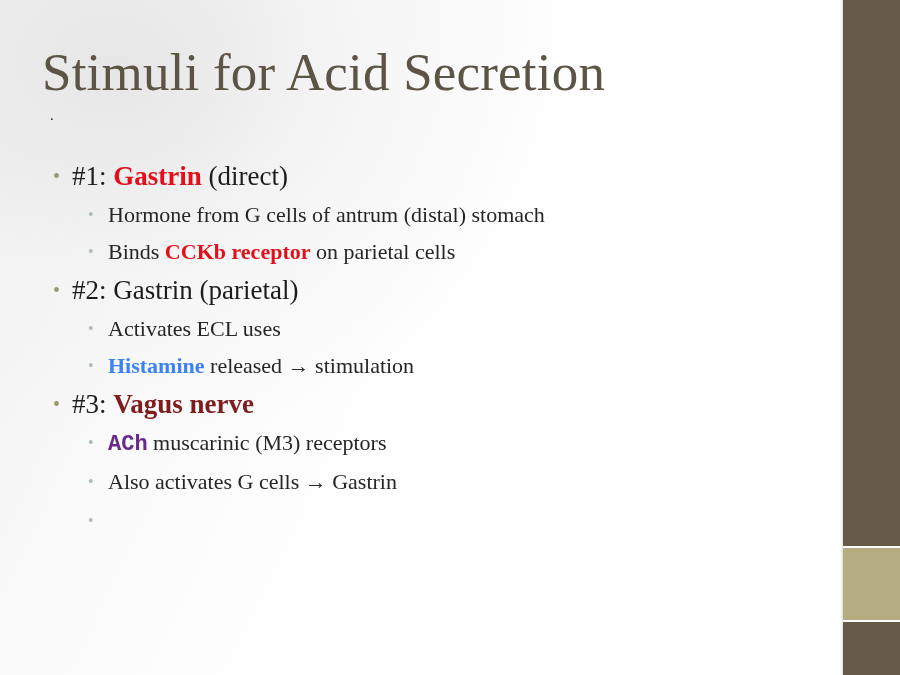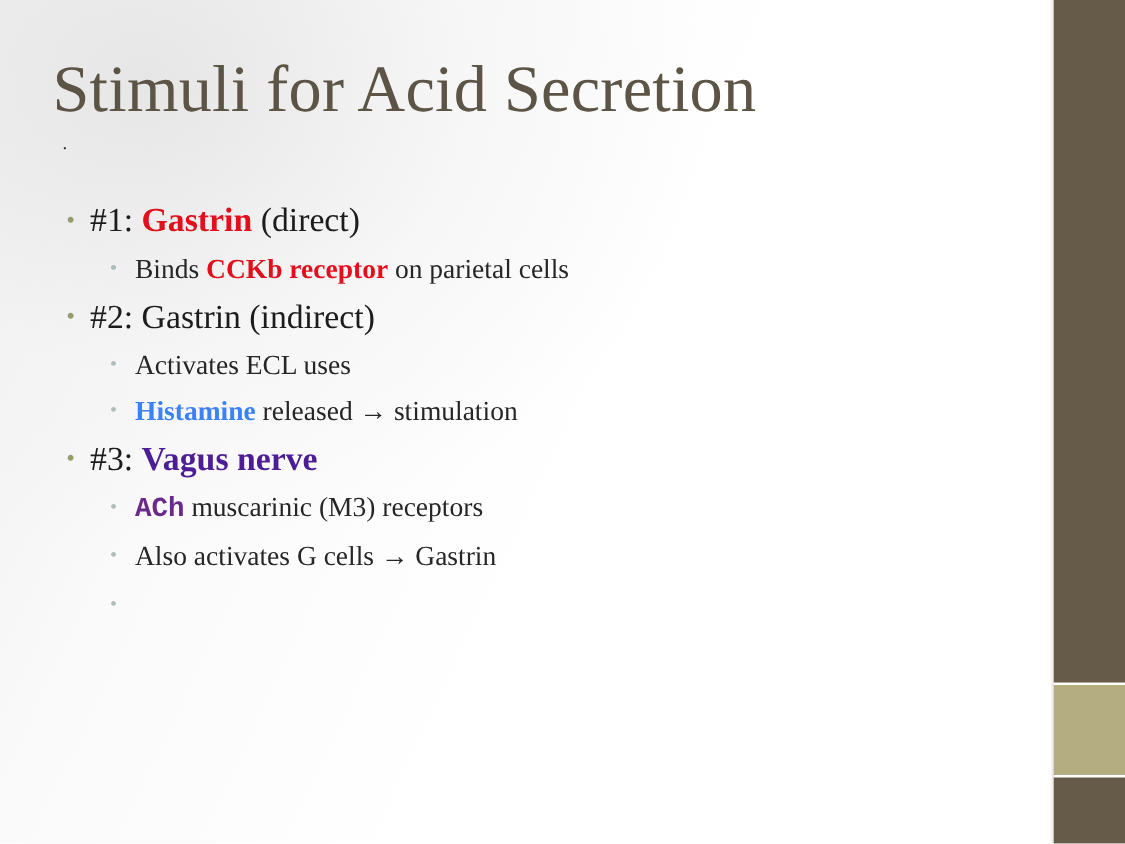--- a/index.html
+++ b/index.html
@@ -105,21 +105,21 @@
     position: absolute;
     left: 44px;
     top: 0;
     font-size: 16px;
     line-height: 37px;
     color: #aebcbc;
   }
 
   .em-red    { color: #e3101b; font-weight: bold; margin-top: 37px; }
   .em-green  { color: #3b82f6; font-weight: bold; }
-  .em-navy   { color: #4c1d95; font-weight: bold; text-align: center; }
+  .em-navy   { color: #7f1d1d; font-weight: bold; text-align: center; }
   .em-purple { color: #6a2a8c; font-weight: bold; font-family: Liberation Mono, monospace; }
 </style>
 </head>
 <body>
 
 <div id="slide">
 
   <div class="bg-gradient"></div>
 
   <div class="sidebar-edge"></div>
@@ -133,30 +133,30 @@
   <div class="title-dot">.</div>
 
   <div class="body">
 
     <div class="lvl1">
       <span class="marker">•</span>
       <span>#1: </span><span class="em-red">Gastrin</span><span> (direct)</span>
     </div>
     <div class="lvl2">
       <span class="marker">•</span>
-      <span class="em-red"></span><span></span>
+      <span>Hormone from G cells of antrum (distal) stomach</span><span class="em-red"></span><span></span>
     </div>
     <div class="lvl2">
       <span class="marker">•</span>
       <span>Binds </span><span class="em-red">CCKb receptor</span><span> on parietal cells</span>
     </div>
 
     <div class="lvl1">
       <span class="marker">•</span>
-      <span>#2: Gastrin (indirect)</span><span class="em-red"></span><span></span>
+      <span>#2: Gastrin (parietal)</span><span class="em-red"></span><span></span>
     </div>
     <div class="lvl2">
       <span class="marker">•</span>
       <span>Activates ECL uses</span><span class="em-green"></span><span></span>
     </div>
     <div class="lvl2">
       <span class="marker">•</span>
       <span></span><span class="em-green">Histamine</span><span> released → stimulation</span>
     </div>
 

